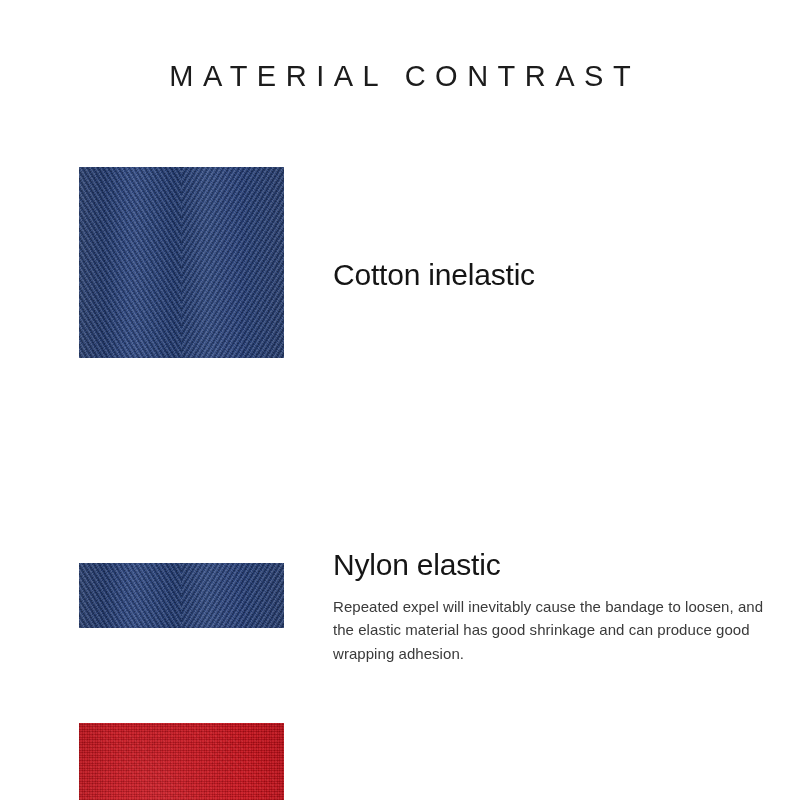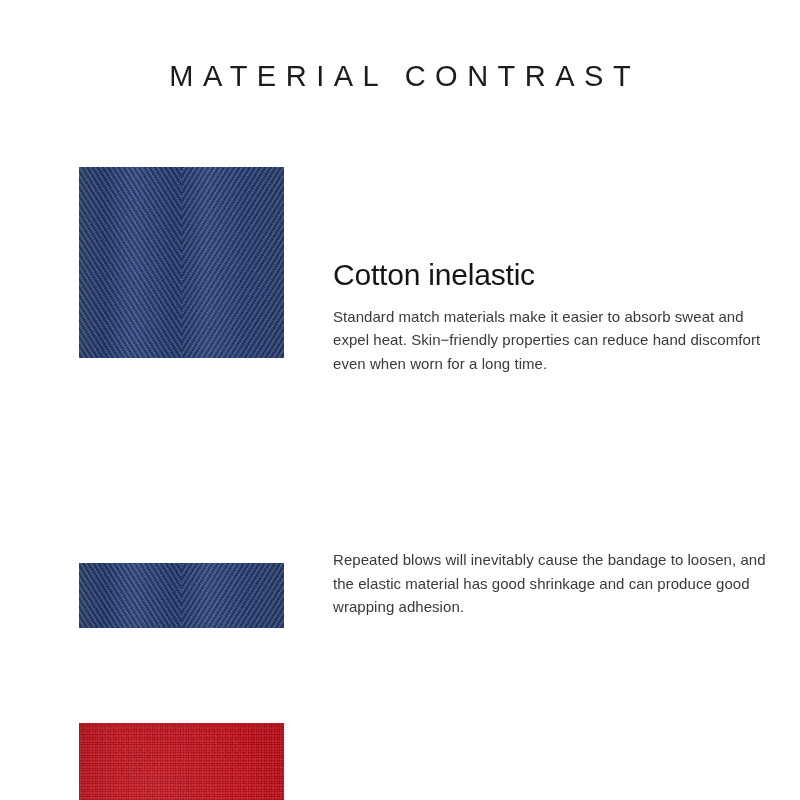--- a/index.html
+++ b/index.html
@@ -212,20 +212,20 @@
     <div class="weave-right"></div>
     <div class="weave-shade"></div>
   </div>
 
   <div class="swatch fabric-nylon" id="swatch-nylon">
     <div class="nylon-shade"></div>
   </div>
 
   <div class="info-block" id="info-block-cotton">
     <div class="info-heading">Cotton inelastic</div>
-    <div class="info-body">Standard match materials make it easier to absorb sweat and expel heat. Skin−friendly properties can reduce hand discomfort even when worn for a long time.</div>
   </div>
 
   <div class="info-block" id="info-block-nylon">
-    <div class="info-body">Repeated blows will inevitably cause the bandage to loosen, and the elastic material has good shrinkage and can produce good wrapping adhesion.</div>
+    <div class="info-heading">Nylon elastic</div>
+    <div class="info-body">Repeated expel will inevitably cause the bandage to loosen, and the elastic material has good shrinkage and can produce good wrapping adhesion.</div>
   </div>
 
 </div>
 
 </body></html>

